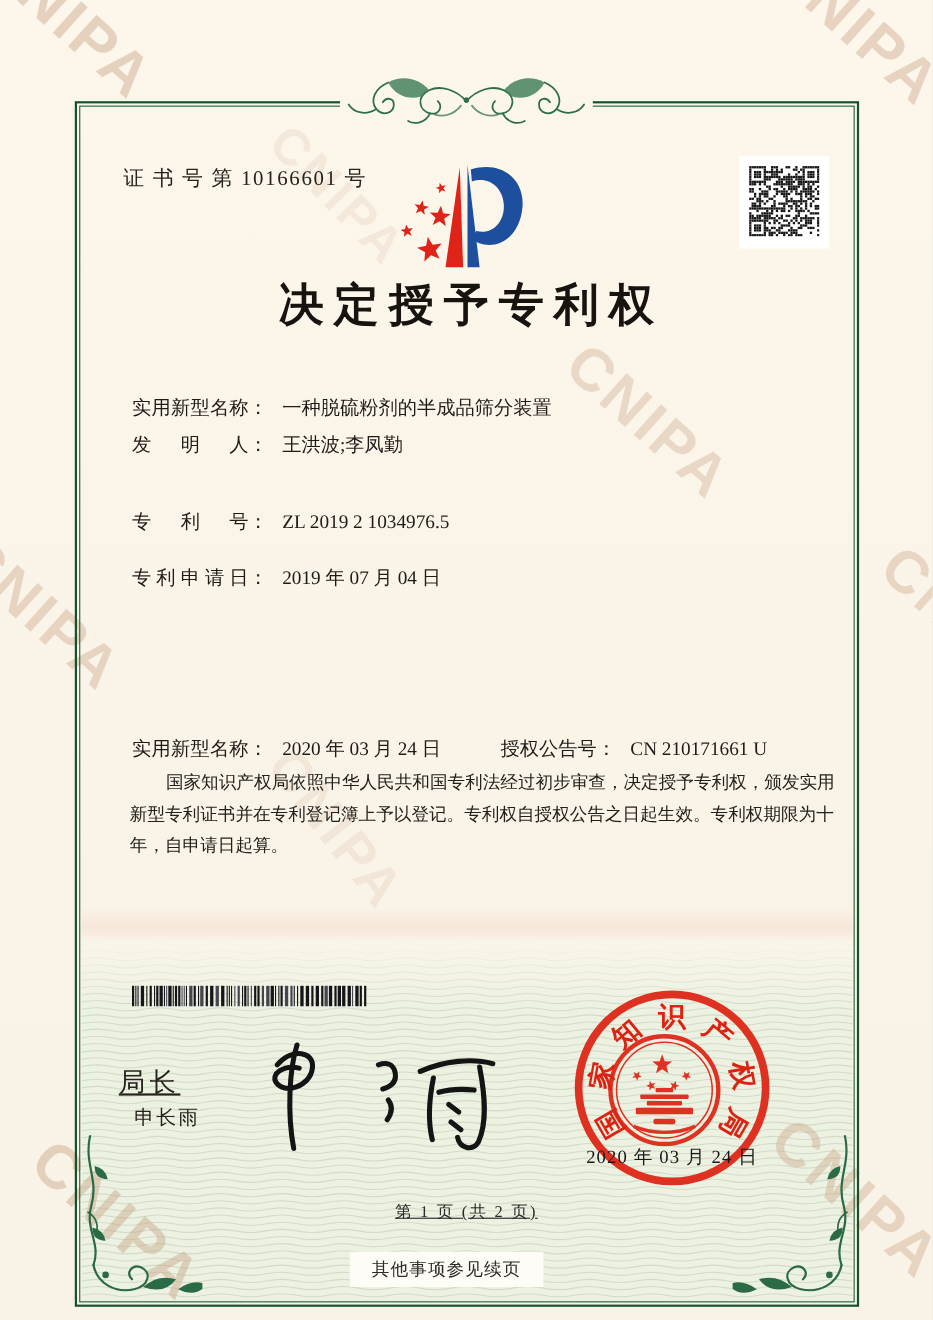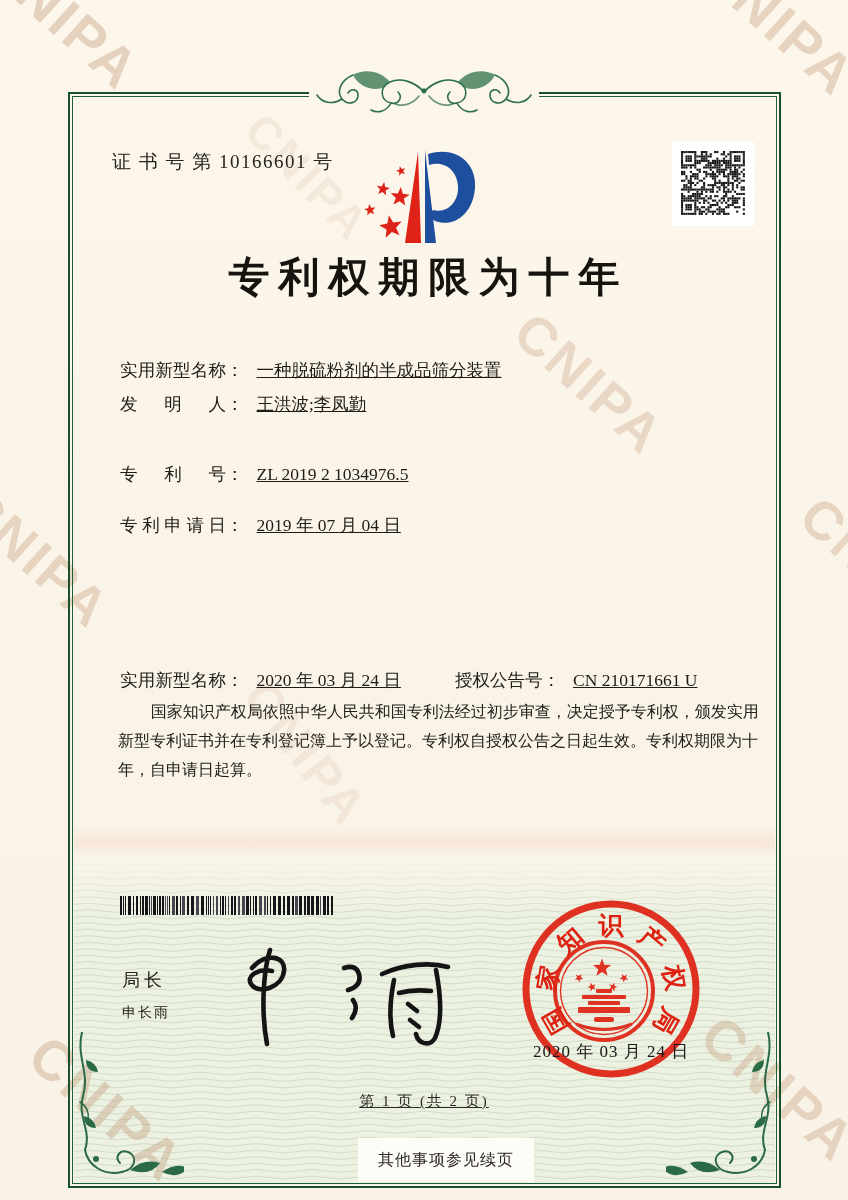--- a/index.html
+++ b/index.html
@@ -35,40 +35,40 @@
   
   .cert-no{position:absolute;left:112px;top:149px;font-size:19px;letter-spacing:1.5px;z-index:3;}
   .logo{position:absolute;left:352px;top:140px;width:150px;height:115px;z-index:3;}
   .qr-box{position:absolute;left:672px;top:142px;width:82px;height:84px;background:#fff;z-index:3;}
   .qr{position:absolute;left:9px;top:9px;}
   .title{position:absolute;left:0;top:250px;width:848px;text-align:center;
     font-size:41px;font-weight:bold;letter-spacing:9px;text-indent:9px;z-index:3;color:#17130f;}
   
   .frow{position:absolute;left:120px;width:648px;height:28px;font-size:17.5px;z-index:3;color:#1f1b17;}
   .flabel{display:inline-block;width:106px;text-align:justify;text-align-last:justify;}
-  .fvalue{margin-left:13px;white-space:pre-wrap;text-decoration:underline;}
+  .fvalue{margin-left:13px;white-space:pre-wrap;}
   .fgroup2{position:absolute;left:335px;top:0;}
   
   .paras{position:absolute;left:118px;top:697px;width:650px;z-index:3;color:#23201b;}
   .paras p{margin:0;font-size:16px;line-height:29px;text-indent:2.05em;}
   
   .barcode{position:absolute;left:120px;top:896px;z-index:3;}
   
-  .director-title{position:absolute;left:122px;top:968px;font-size:18px;letter-spacing:4px;z-index:3;}
-  .director-name{position:absolute;left:122px;top:1004px;font-size:14px;letter-spacing:2px;z-index:3;}
+  .director-title{position:absolute;left:108px;top:968px;font-size:24px;letter-spacing:4px;z-index:3;text-decoration:underline;}
+  .director-name{position:absolute;left:122px;top:1004px;font-size:18px;letter-spacing:2px;z-index:3;}
   .signature{position:absolute;left:232px;top:938px;width:230px;height:112px;z-index:4;}
   
   .seal{position:absolute;left:516px;top:894px;width:190px;height:190px;z-index:5;}
   .seal-date{position:absolute;left:508px;top:1040px;width:206px;text-align:center;
     font-size:17px;letter-spacing:1px;color:#181818;z-index:6;}
   
   .page-footer{position:absolute;left:0;top:1092px;width:848px;text-align:center;
     font-size:15px;letter-spacing:2px;z-index:4;color:#2a2a28;text-decoration:underline;}
-  .note-box{position:absolute;left:318px;top:1138px;width:176px;height:44px;
-    background:#fdfcf6;z-index:3;display:flex;align-items:center;justify-content:center;margin-left:40px;}
+  .note-box{position:absolute;left:318px;top:1138px;width:176px;height:32px;
+    background:#fdfcf6;z-index:3;display:flex;align-items:center;justify-content:center;}
   .note-box span{font-size:16px;letter-spacing:1px;color:#2c2926;}
   
   .ornament{position:absolute;left:309px;top:62px;width:230px;height:58px;z-index:3;}
   .corner{position:absolute;width:110px;height:150px;z-index:3;}
   .corner-left{left:74px;top:1032px;}
   .corner-right{left:666px;top:1032px;transform:scaleX(-1);}
 </style>
 </head>
 <body>
 
@@ -638,21 +638,21 @@
         <rect x="30.90" y="61.79" width="2.10" height="2.10" fill="#161616"></rect>
         <rect x="35.31" y="61.79" width="2.10" height="2.10" fill="#161616"></rect>
         <rect x="37.52" y="61.79" width="2.10" height="2.10" fill="#161616"></rect>
         <rect x="41.93" y="61.79" width="2.10" height="2.10" fill="#161616"></rect>
         <rect x="44.14" y="61.79" width="2.10" height="2.10" fill="#161616"></rect>
         <rect x="46.34" y="61.79" width="2.10" height="2.10" fill="#161616"></rect>
         <rect x="61.79" y="61.79" width="2.10" height="2.10" fill="#161616"></rect>
       </svg>
   </div>
 
-  <div class="title">专利权期限为十年</div>
+  <div class="title">决定授予专利权</div>
 
   <div class="frow" style="top:358px">
     <span class="flabel">实用新型名称</span><span>：</span><span class="fvalue">一种脱硫粉剂的半成品筛分装置</span>
   </div>
   <div class="frow" style="top:392px">
     <span class="flabel">发明人</span><span>：</span><span class="fvalue">王洪波;李凤勤</span>
   </div>
   <div class="frow" style="top:462px">
     <span class="flabel">专利号</span><span>：</span><span class="fvalue">ZL 2019 2 1034976.5</span>
   </div>

